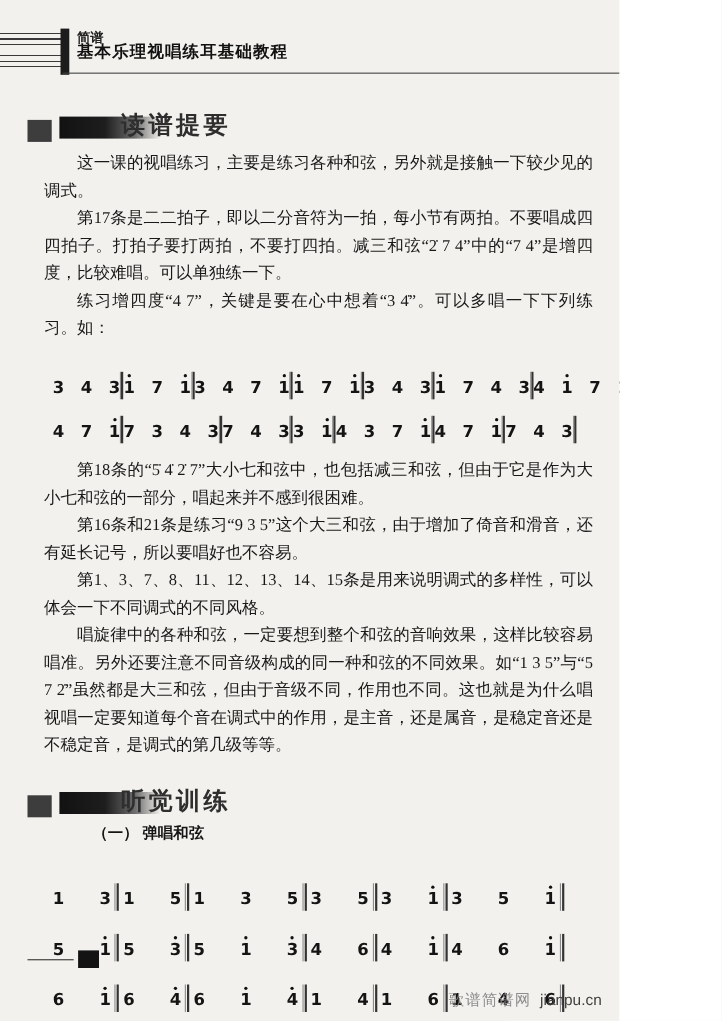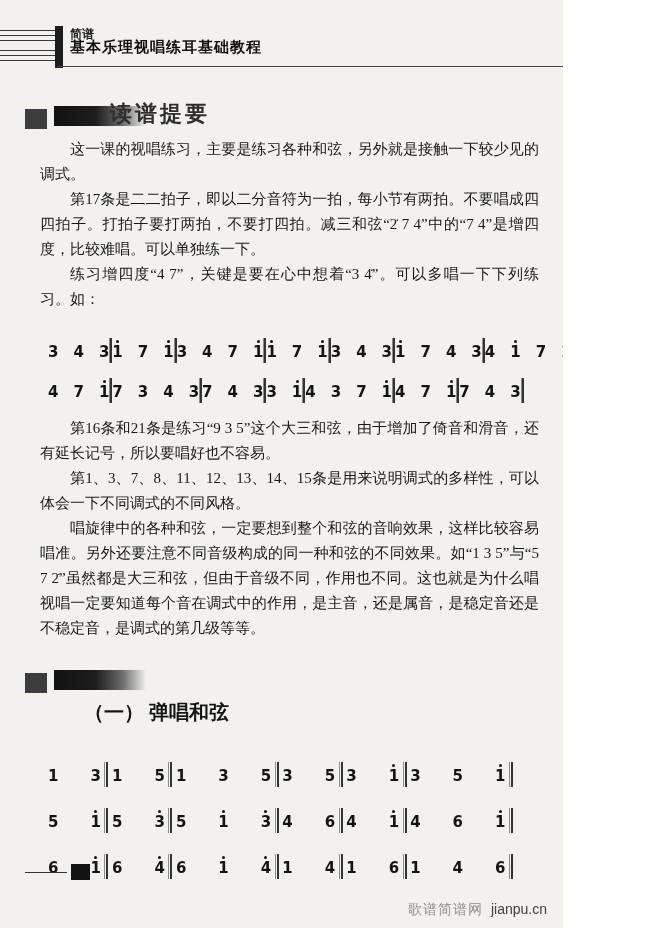--- a/index.html
+++ b/index.html
@@ -38,21 +38,21 @@
   .ex1 .bar{gap:15px;}
   .ex2 .bar{gap:32px;}
   .note{display:inline-flex;flex-direction:column;align-items:center;line-height:1;}
   .octdot{width:3px;height:3px;border-radius:50%;margin-bottom:2px;background:transparent;}
   .note.dotted .octdot{background:#111;}
   .digit{font-family:"DejaVu Sans",sans-serif;font-weight:bold;font-size:15px;color:#141414;}
   .barline{width:4px;height:25px;border-left:1px solid #8a8a8a;border-right:2px solid #333;
     box-sizing:border-box;align-self:center;}
   
   .sub-block{margin:6px 38px 0 84px;}
-  .sub-title{font-size:20px;font-weight:bold;color:#151515;margin:0 0 6px 0;}
+  .sub-title{font-size:14px;font-weight:bold;color:#151515;margin:0 0 6px 0;}
   .sub-desc{font-size:15px;color:#181818;margin:0;}
   
   .end-mark{position:absolute;left:25px;top:863px;width:60px;height:20px;}
   .end-line{position:absolute;left:0;top:9px;width:42px;height:1px;background:#333;}
   .end-square{position:absolute;left:46px;top:1px;width:19px;height:16px;background:#131313;}
   .watermark{position:absolute;right:16px;top:901px;font-size:14px;
     font-family:"Liberation Sans",sans-serif;}
   .wm-gray{color:#8d8d8d;letter-spacing:1px;}
   .wm-orange{color:#404040;margin-left:4px;}
   
@@ -317,30 +317,32 @@
           <span class="octdot"></span>
           <span class="digit">3</span>
         </span>
       </span>
       <span class="barline"></span>
     </div>
 
   <div style="height:6px"></div>
 
   <div class="body-text">
+    <p>第18条的“5̇ 4̇ 2̇ 7”大小七和弦中，也包括减三和弦，但由于它是作为大小七和弦的一部分，唱起来并不感到很困难。</p>
     <p>第16条和21条是练习“9 3 5”这个大三和弦，由于增加了倚音和滑音，还有延长记号，所以要唱好也不容易。</p>
     <p>第1、3、7、8、11、12、13、14、15条是用来说明调式的多样性，可以体会一下不同调式的不同风格。</p>
     <p>唱旋律中的各种和弦，一定要想到整个和弦的音响效果，这样比较容易唱准。另外还要注意不同音级构成的同一种和弦的不同效果。如“1 3 5”与“5 7 2̇”虽然都是大三和弦，但由于音级不同，作用也不同。这也就是为什么唱视唱一定要知道每个音在调式中的作用，是主音，还是属音，是稳定音还是不稳定音，是调式的第几级等等。</p>
   </div>
 
   <div style="height:26px"></div>
 
   <div class="section-banner">
     <span class="banner-square"></span>
     <span class="banner-bar"></span>
+    <h2 class="section-title">听觉训练</h2>
   </div>
 
   <div class="sub-block">
     <p class="sub-title">（一） 弹唱和弦</p>
   </div>
 
   <div style="height:22px"></div>
 
   <div class="notation-row ex2">
       <span class="bar">

